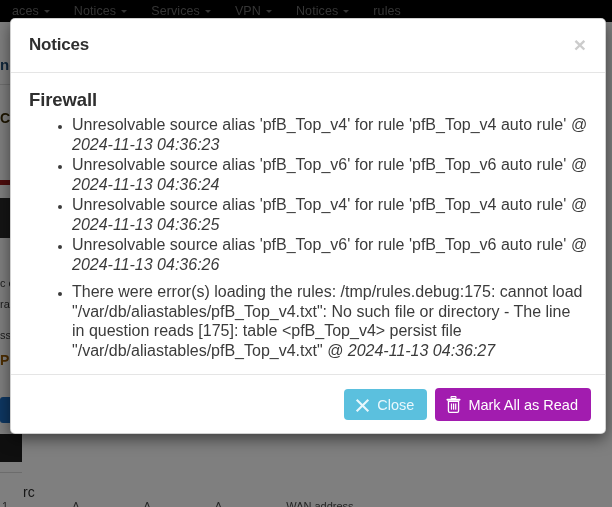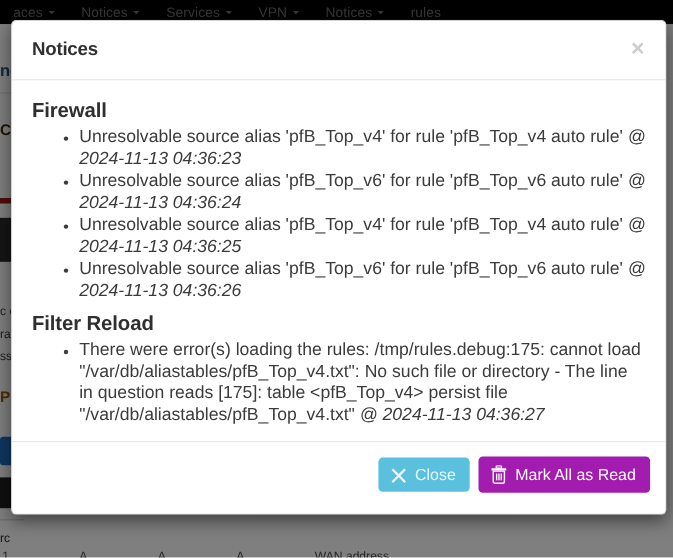--- a/index.html
+++ b/index.html
@@ -61,29 +61,29 @@
   #bg-rule { left:0; top:62px; width:18px; height:1px; background:#dcdcdc; }
   #bg-heading {
     left: 0; top: 88px;
     font-size: 14px; color: #3a2a00; font-weight: 600;
     white-space: nowrap;
   }
   #bg-redbar { left:0; top:158px; width:20px; height:5px; background:#9c1b1b; }
   #bg-darkbar { left:0; top:176px; width:20px; height:40px; background:#2b2b2b; }
   #bg-text1 { left:0; top:255px; font-size:11px; color:#3b3b3b; white-space:nowrap;}
   #bg-text2 { left:0; top:276px; font-size:11px; color:#3b3b3b; white-space:nowrap;}
-  #bg-text3 { left:0; top:296px; font-size:11px; color:#3b3b3b; white-space:nowrap;}
+  #bg-text3 { left:0; top:307px; font-size:11px; color:#3b3b3b; white-space:nowrap;}
   #bg-pf {
     left:0; top:330px; font-size:14px; color:#9a5a00; font-weight:600;
     white-space:nowrap;
   }
   #bg-bluebtn { left:0; top:375px; width:22px; height:26px; background:#1c6fc4; border-radius:3px;}
   #bg-blackbar { left:0; top:412px; width:22px; height:28px; background:#1e1e1e;}
   #bg-rule2 { left:0; top:450px; width:22px; height:1px; background:#d8d8d8;}
-  #bg-text4 { left:0; top:462px; font-size:11px; color:#2e2e2e; white-space:nowrap;}
+  #bg-text4 { left:0; top:462px; font-size:14px; color:#2e2e2e; white-space:nowrap;padding-left:23px;}
   #bg-bottomrow {
     left: 0; right: 0; top: 478px;
     font-size: 11px; color: #4a4a4a;
     display: flex; gap: 64px; padding-left: 2px;
     white-space: nowrap;
   }
   #backdrop-shade {
     position: absolute;
     inset: 0;
     background: rgba(0,0,0,0.5);
@@ -150,21 +150,21 @@
     font-size: 16px;
     line-height: 19.5px;
     color: #3b3b3b;
     margin-bottom: 1px;
   }
   .notice-list li::marker { font-size: 12px; }
   .notice-time { font-style: italic; }
 
   #modal-footer {
     border-top: 1px solid #e5e5e5;
-    padding: 13px 14px 19px 14px;
+    padding: 13px 14px 12px 14px;
     display: flex;
     justify-content: flex-end;
     align-items: center;
     gap: 8px;
   }
   .btn {
     display: inline-flex;
     align-items: center;
     gap: 7px;
     border: none;
@@ -236,21 +236,20 @@
   <div id="modal-body">
 
     <h3 class="section-title">Firewall</h3>
     <ul class="notice-list">
       <li><span>Unresolvable source alias 'pfB_Top_v4' for rule 'pfB_Top_v4 auto rule' </span><span class="notice-time">@ 2024-11-13 04:36:23</span></li>
       <li><span>Unresolvable source alias 'pfB_Top_v6' for rule 'pfB_Top_v6 auto rule' </span><span class="notice-time">@ 2024-11-13 04:36:24</span></li>
       <li><span>Unresolvable source alias 'pfB_Top_v4' for rule 'pfB_Top_v4 auto rule' </span><span class="notice-time">@ 2024-11-13 04:36:25</span></li>
       <li><span>Unresolvable source alias 'pfB_Top_v6' for rule 'pfB_Top_v6 auto rule' </span><span class="notice-time">@ 2024-11-13 04:36:26</span></li>
     </ul>
 
-    <h3 class="section-title second">Filter Reload</h3>
     <ul class="notice-list">
       <li><span>There were error(s) loading the rules: /tmp/rules.debug:175: cannot load "/var/db/aliastables/pfB_Top_v4.txt": No such file or directory - The line in question reads [175]: table &lt;pfB_Top_v4&gt; persist file "/var/db/aliastables/pfB_Top_v4.txt" </span><span class="notice-time">@ 2024-11-13 04:36:27</span></li>
     </ul>
 
   </div>
 
   <div id="modal-footer">
     <button class="btn" id="btn-close">
       <span class="glyph">
         <svg width="15" height="15" viewBox="0 0 16 16" aria-hidden="true">

